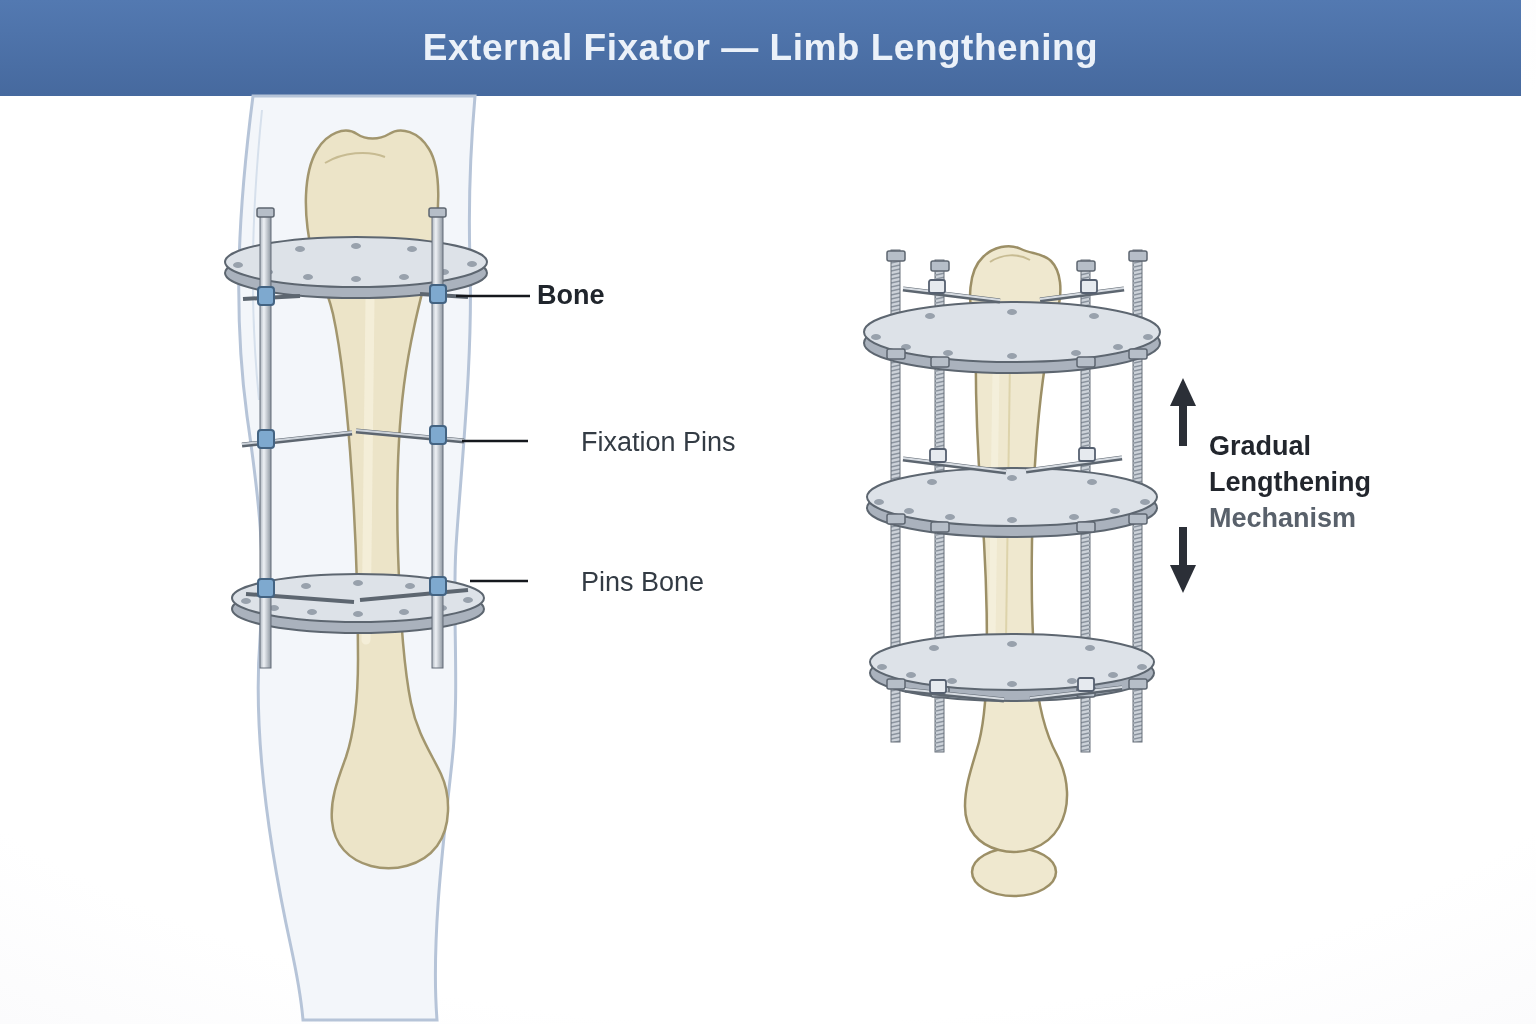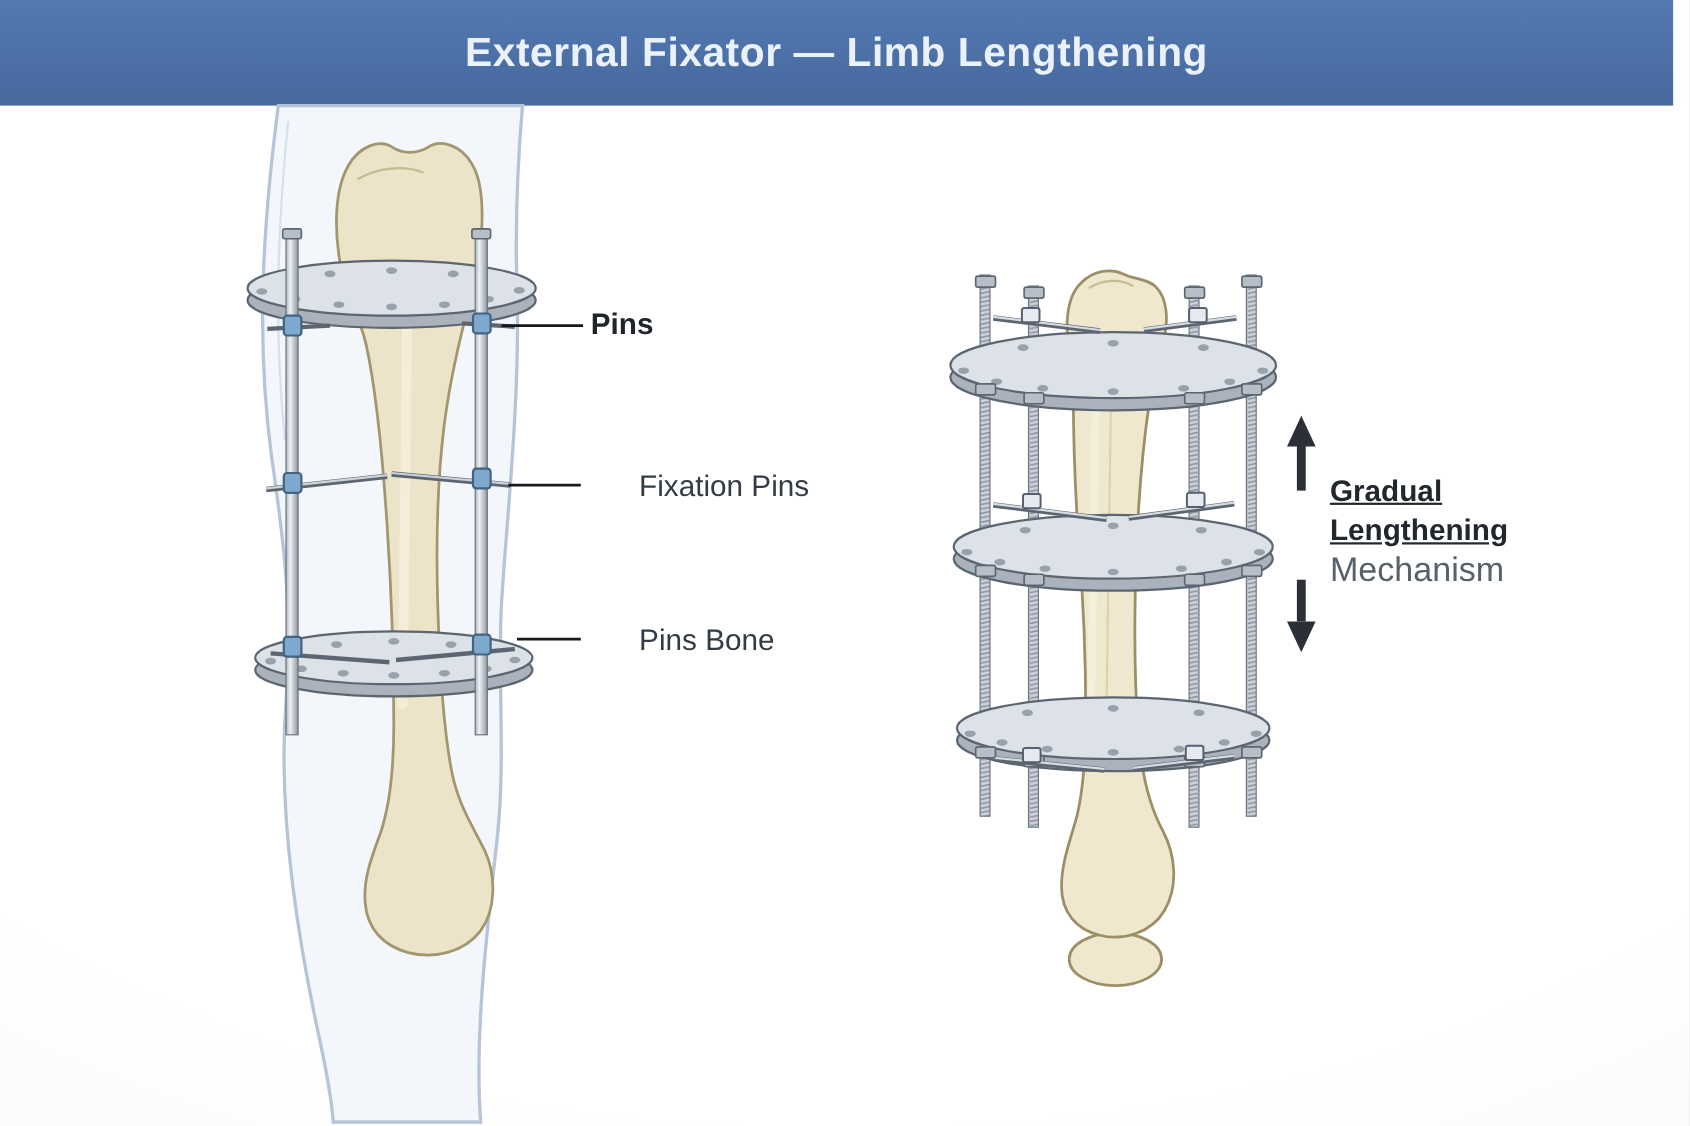--- a/index.html
+++ b/index.html
@@ -14,22 +14,22 @@
     background:linear-gradient(#5379b1, #46699e);
     display:flex; align-items:center; justify-content:center;
   }
   .header h1 {
     margin:0; color:#ebf1f9; font-size:37px; font-weight:700; letter-spacing:.5px;
   }
   .art { position:absolute; left:0; top:0; }
   .label { position:absolute; white-space:nowrap; }
   .lbl-bold { font-size:27px; font-weight:700; color:#20252c; line-height:37px; }
   .lbl-reg  { font-size:27px; font-weight:400; color:#333b44; line-height:34px;margin-left:44px; }
-  .mech-line-bold { font-size:27px; font-weight:700; color:#22262d; line-height:36px;text-decoration:underline; }
-  .mech-line-gray { font-size:31px; font-weight:400; color:#59616b; line-height:36px; }
+  .mech-line-bold { font-size:27px; font-weight:700; color:#22262d; line-height:36px; }
+  .mech-line-gray { font-size:27px; font-weight:700; color:#59616b; line-height:36px; }
 </style>
 </head>
 <body>
 
 <div class="canvas">
 
   <div class="header">
     <h1>External Fixator — Limb Lengthening</h1>
   </div>
 
@@ -253,21 +253,21 @@
         <polygon points="1183,378 1170,406 1196,406"></polygon>
       </g>
       <g fill="#2b2f37">
         <rect x="1179" y="527" width="8" height="38"></rect>
         <polygon points="1183,593 1170,565 1196,565"></polygon>
       </g>
     </g>
   </svg>
 
   <div class="label" style="left:537px; top:277px;">
-    <div class="lbl-bold">Pins</div>
+    <div class="lbl-bold">Bone</div>
   </div>
 
   <div class="label lbl-reg" style="left:537px; top:425px;">Fixation Pins</div>
 
   <div class="label lbl-reg" style="left:537px; top:565px;">Pins Bone</div>
 
   <div class="label" style="left:1209px; top:428px;">
     <div class="mech-line-bold">Gradual</div>
     <div class="mech-line-bold">Lengthening</div>
     <div class="mech-line-gray">Mechanism</div>

